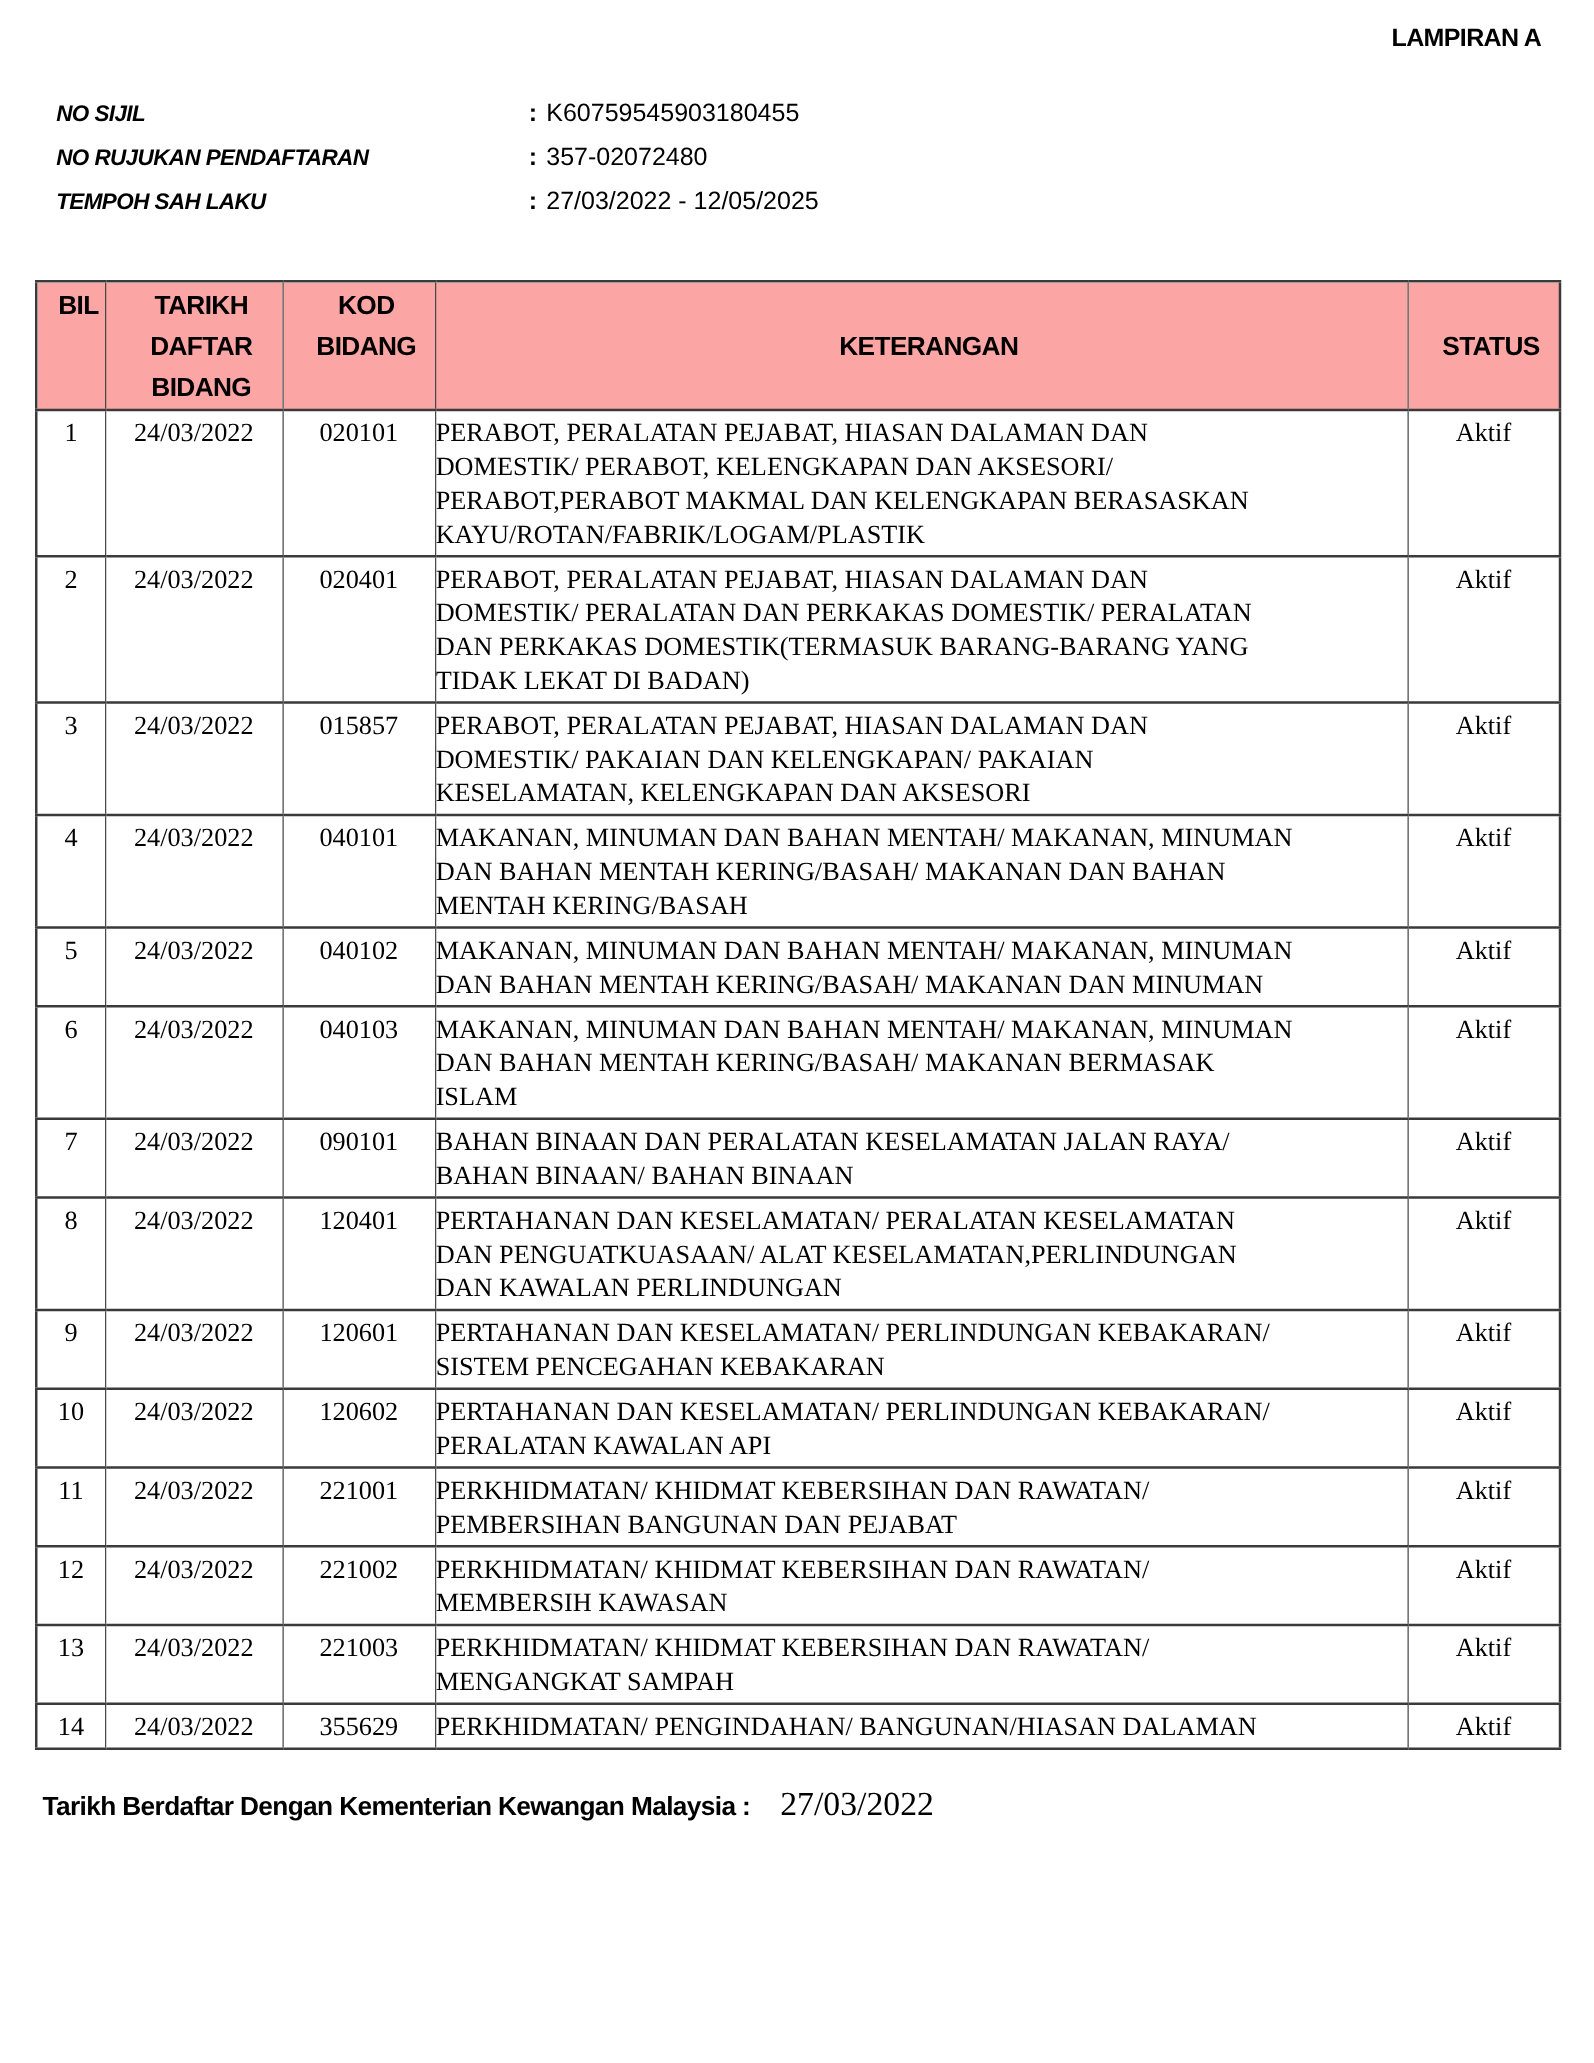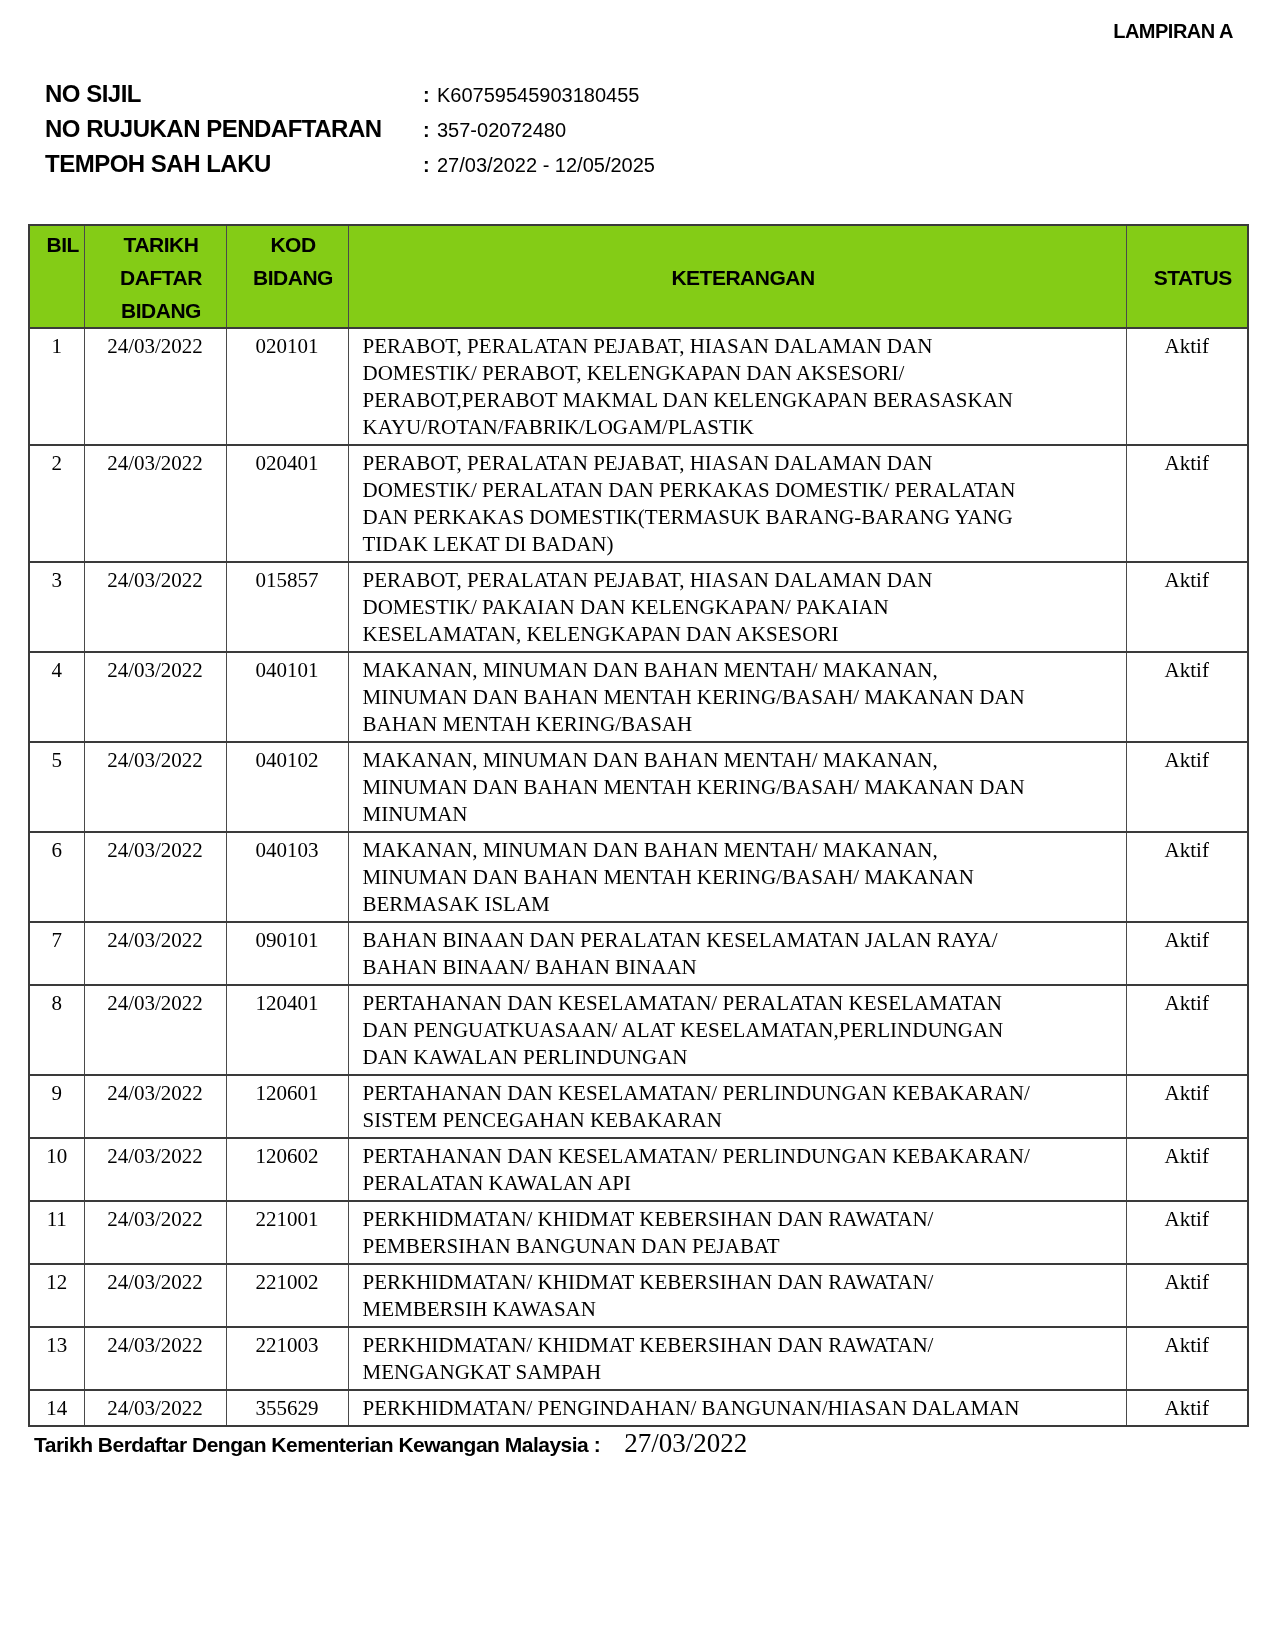--- a/index.html
+++ b/index.html
@@ -15,21 +15,21 @@
     font-family:"Liberation Sans", sans-serif;
     font-weight:bold;font-size:20px;letter-spacing:-0.5px;
   }
   .info-block{
     position:absolute;left:45px;top:80px;width:900px;
   }
   .info-row{display:flex;align-items:baseline;margin-bottom:12px;height:23px;}
   .info-label{
     width:378px;flex:0 0 378px;
     font-family:"Liberation Sans", sans-serif;
-    font-weight:bold;font-size:24px;letter-spacing:-0.5px;
+    font-weight:bold;font-size:18px;letter-spacing:-0.5px;font-style:italic;
   }
   .info-colon{
     font-family:"Liberation Sans", sans-serif;
     font-weight:bold;font-size:20px;
     flex:0 0 14px;
   }
   .info-value{
     font-family:Liberation Sans, sans-serif;
     font-size:20px;
   }
@@ -41,39 +41,39 @@
     border:2px solid #3a3a3a;
   }
   table.bidang th, table.bidang td{
     border-left:1px solid #4a4a4a;
     border-right:1px solid #4a4a4a;
     border-top:2px solid #3a3a3a;
     border-bottom:2px solid #3a3a3a;
     overflow:hidden;
   }
   table.bidang thead th{
-    background:#84cc16;
+    background:#fca5a5;
     height:99px;
     vertical-align:top;
     text-align:center;
     font-family:"Liberation Sans", sans-serif;
     font-weight:bold;font-size:21px;line-height:33px;letter-spacing:-0.5px;
     padding:2px 4px 0 16px;
   }
   table.bidang thead th.v-mid{vertical-align:middle;}
   table.bidang tbody td{
     vertical-align:top;
     font-family:"Liberation Serif", serif;
     font-size:21px;line-height:27px;
     padding:4px 2px 3px 2px;
     text-align:center;
   }
   table.bidang tbody td.cell-keterangan{
     text-align:left;
-    padding-left:14px;
+    padding-left:0;
     padding-right:90px;
   }
   .footer-line{
     position:absolute;left:34px;top:1428px;
     display:flex;align-items:baseline;
   }
   .footer-label{
     font-family:"Liberation Sans", sans-serif;
     font-weight:bold;font-size:21px;letter-spacing:-0.5px;
     margin-right:24px;

